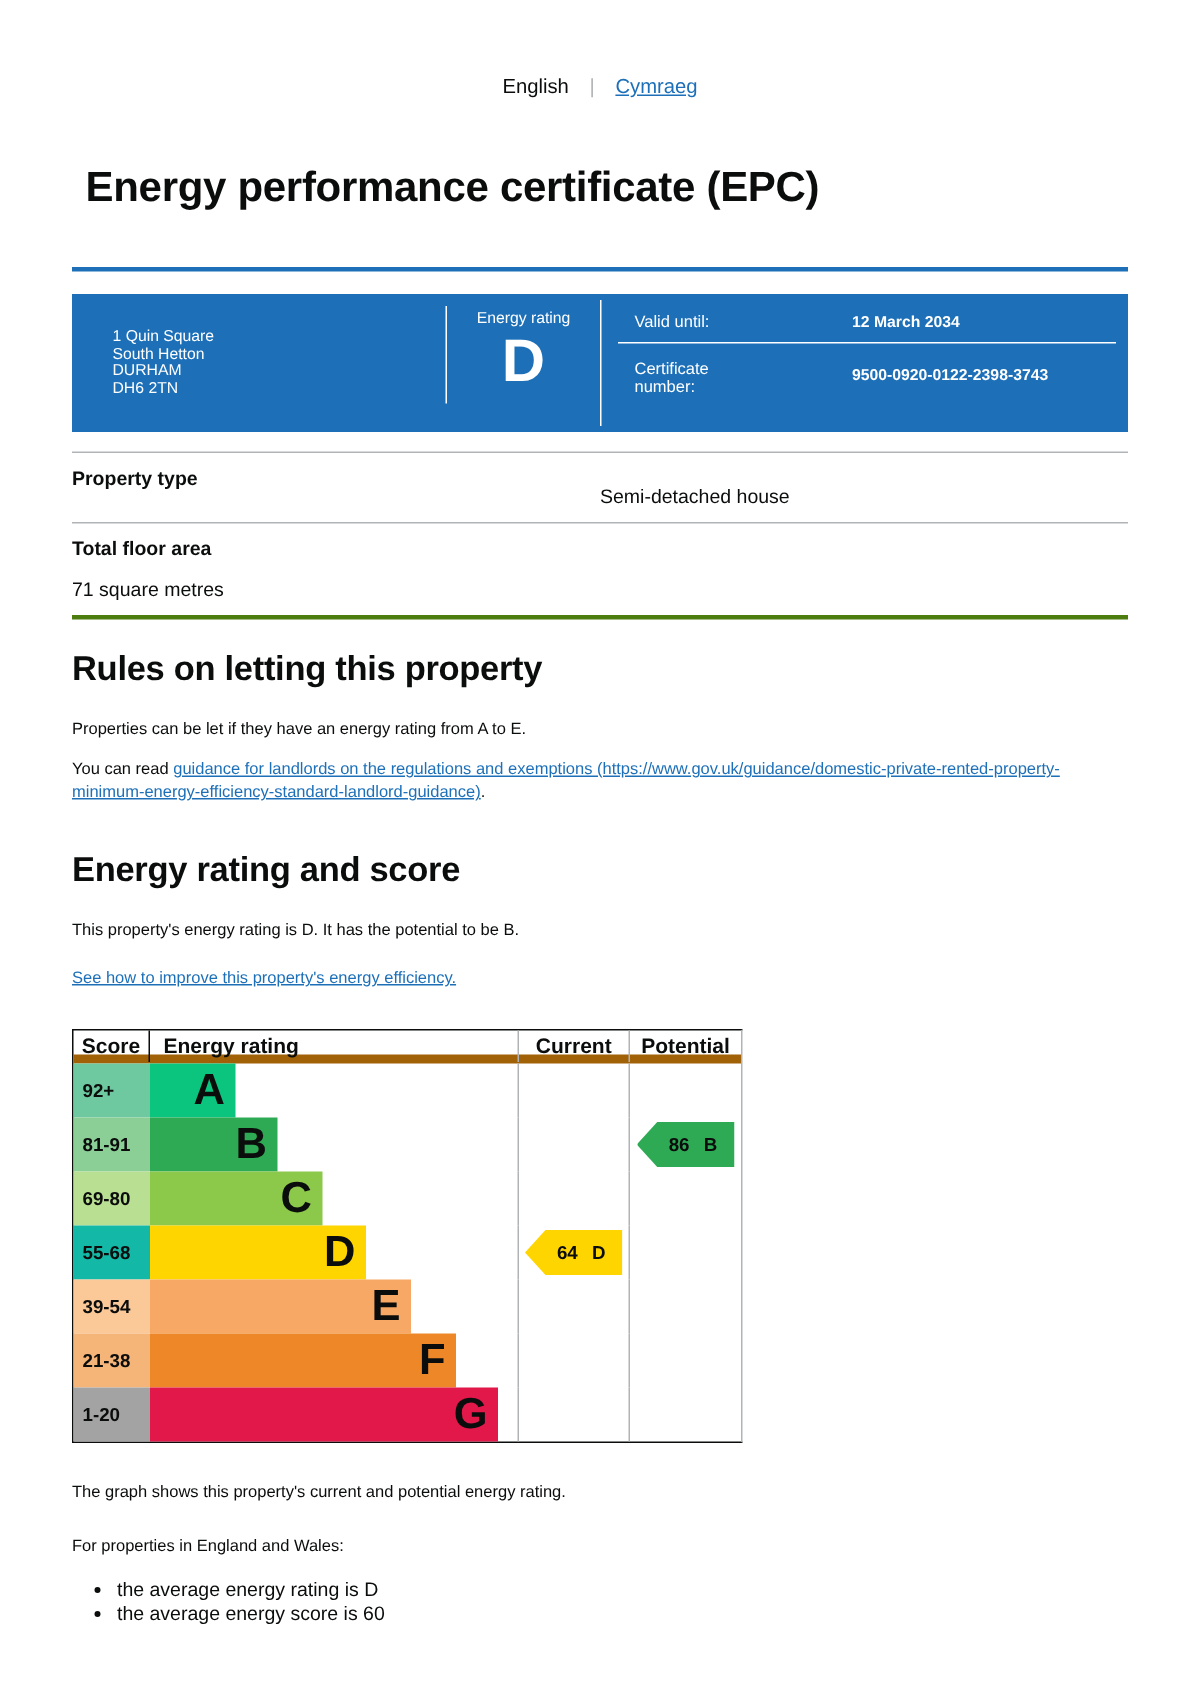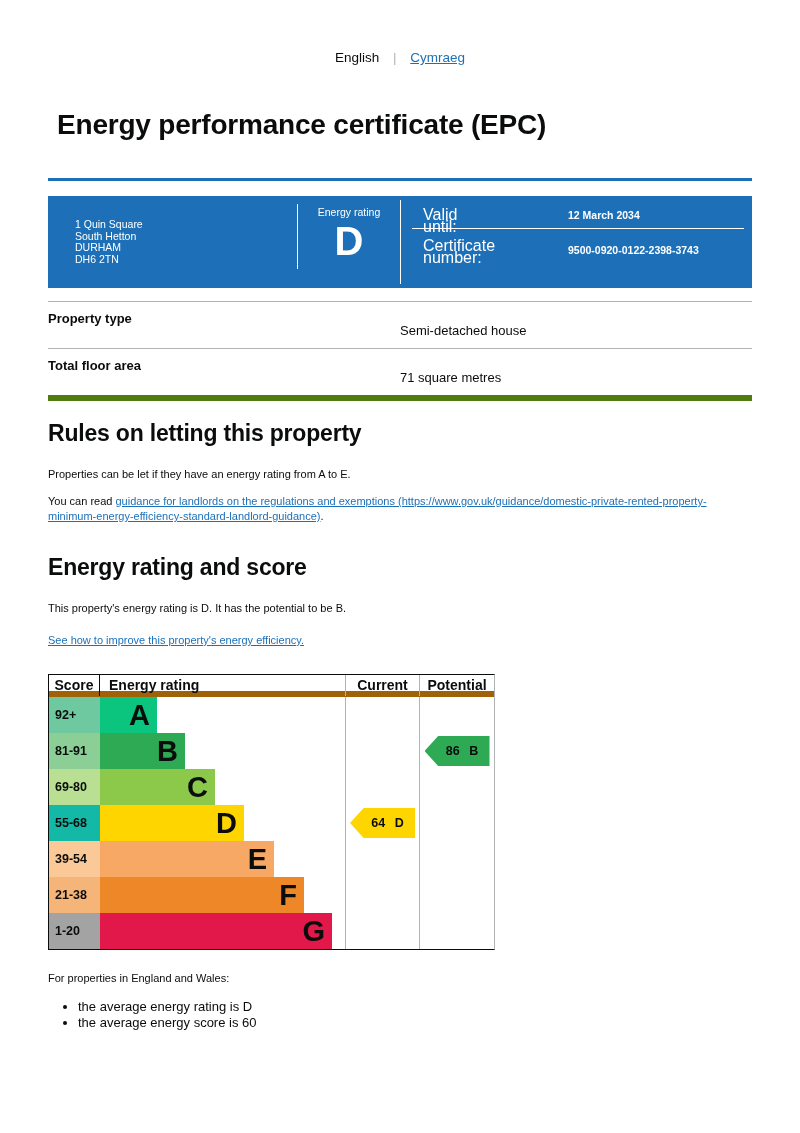--- a/index.html
+++ b/index.html
@@ -23,30 +23,30 @@
 
   
   .banner { position:relative; margin-top:15px; height:92px; background:#1d70b8; color:#fff; }
   .banner-address { position:absolute; left:27px; top:23px; font-size:10.5px; line-height:11.5px; }
   .banner-vline1 { position:absolute; left:249px; top:8px; height:65px; width:1px; background:#fff; }
   .banner-vline2 { position:absolute; left:352px; top:4px; height:84px; width:1px; background:#fff; }
   .banner-rating { position:absolute; left:250px; width:102px; top:10px; text-align:center; }
   .banner-rating-label { font-size:10.5px; }
   .banner-rating-value { margin-top:1px; font-size:40px; font-weight:bold; line-height:44px; }
   .banner-right { position:absolute; left:352px; top:0; width:352px; height:92px; }
-  .banner-row-label { position:absolute; left:23px; font-size:16px; line-height:12px; width:72px; }
+  .banner-row-label { position:absolute; left:23px; font-size:11px; line-height:12px; width:72px; }
   .banner-row-value { position:absolute; left:168px; font-size:10.5px; font-weight:bold; }
   .lbl-valid { top:13px; } .val-valid { top:13px; }
   .banner-hline { position:absolute; left:12px; top:32px; width:332px; height:1px; background:#fff; }
   .lbl-cert { top:44px; } .val-cert { top:48px; }
 
   
   .summary { margin-top:13px; }
   .summary-row { display:flex; border-top:1px solid #b1b4b6; padding:9px 0 10px 0; font-size:13px; }
-  .summary-row:last-child { border-bottom:6px solid #4d7c0f; }
+  .summary-row:last-child { border-bottom:3px solid #4d7c0f;flex-direction:column; }
   .summary-label { width:50%; font-weight:bold; }
   .summary-value { width:50%;margin-top:12px; }
 
   h2.section { font-size:23px; font-weight:bold; letter-spacing:-0.2px; }
   #rules-heading { margin-top:19px; }
   #rating-heading { margin-top:30px; }
   p.body { font-size:11px; line-height:15px; }
   .mt20 { margin-top:20px; } .mt12 { margin-top:12px; } .mt17 { margin-top:17px; }
   .mt21 { margin-top:21px; } .mt26 { margin-top:26px; }
   p.body a.link { font-size:11px; }
@@ -190,19 +190,20 @@
       <div class="epc-row">
         <div class="score-cell" style="background: #a3a3a3;">1-20</div>
         <div class="rating-cell">
           <div class="band-bar" style="background: rgb(226, 24, 74); width: 232px;">G</div>
         </div>
         <div class="marker-cell"></div>
         <div class="marker-cell"></div>
       </div>
     </div>
 
+  <p class="body mt26">The graph shows this property's current and potential energy rating.</p>
   <p class="body mt21">For properties in England and Wales:</p>
   <ul class="bullets">
     <li>the average energy rating is D</li>
     <li>the average energy score is 60</li>
   </ul>
 
 </div>
 
 </body></html>

